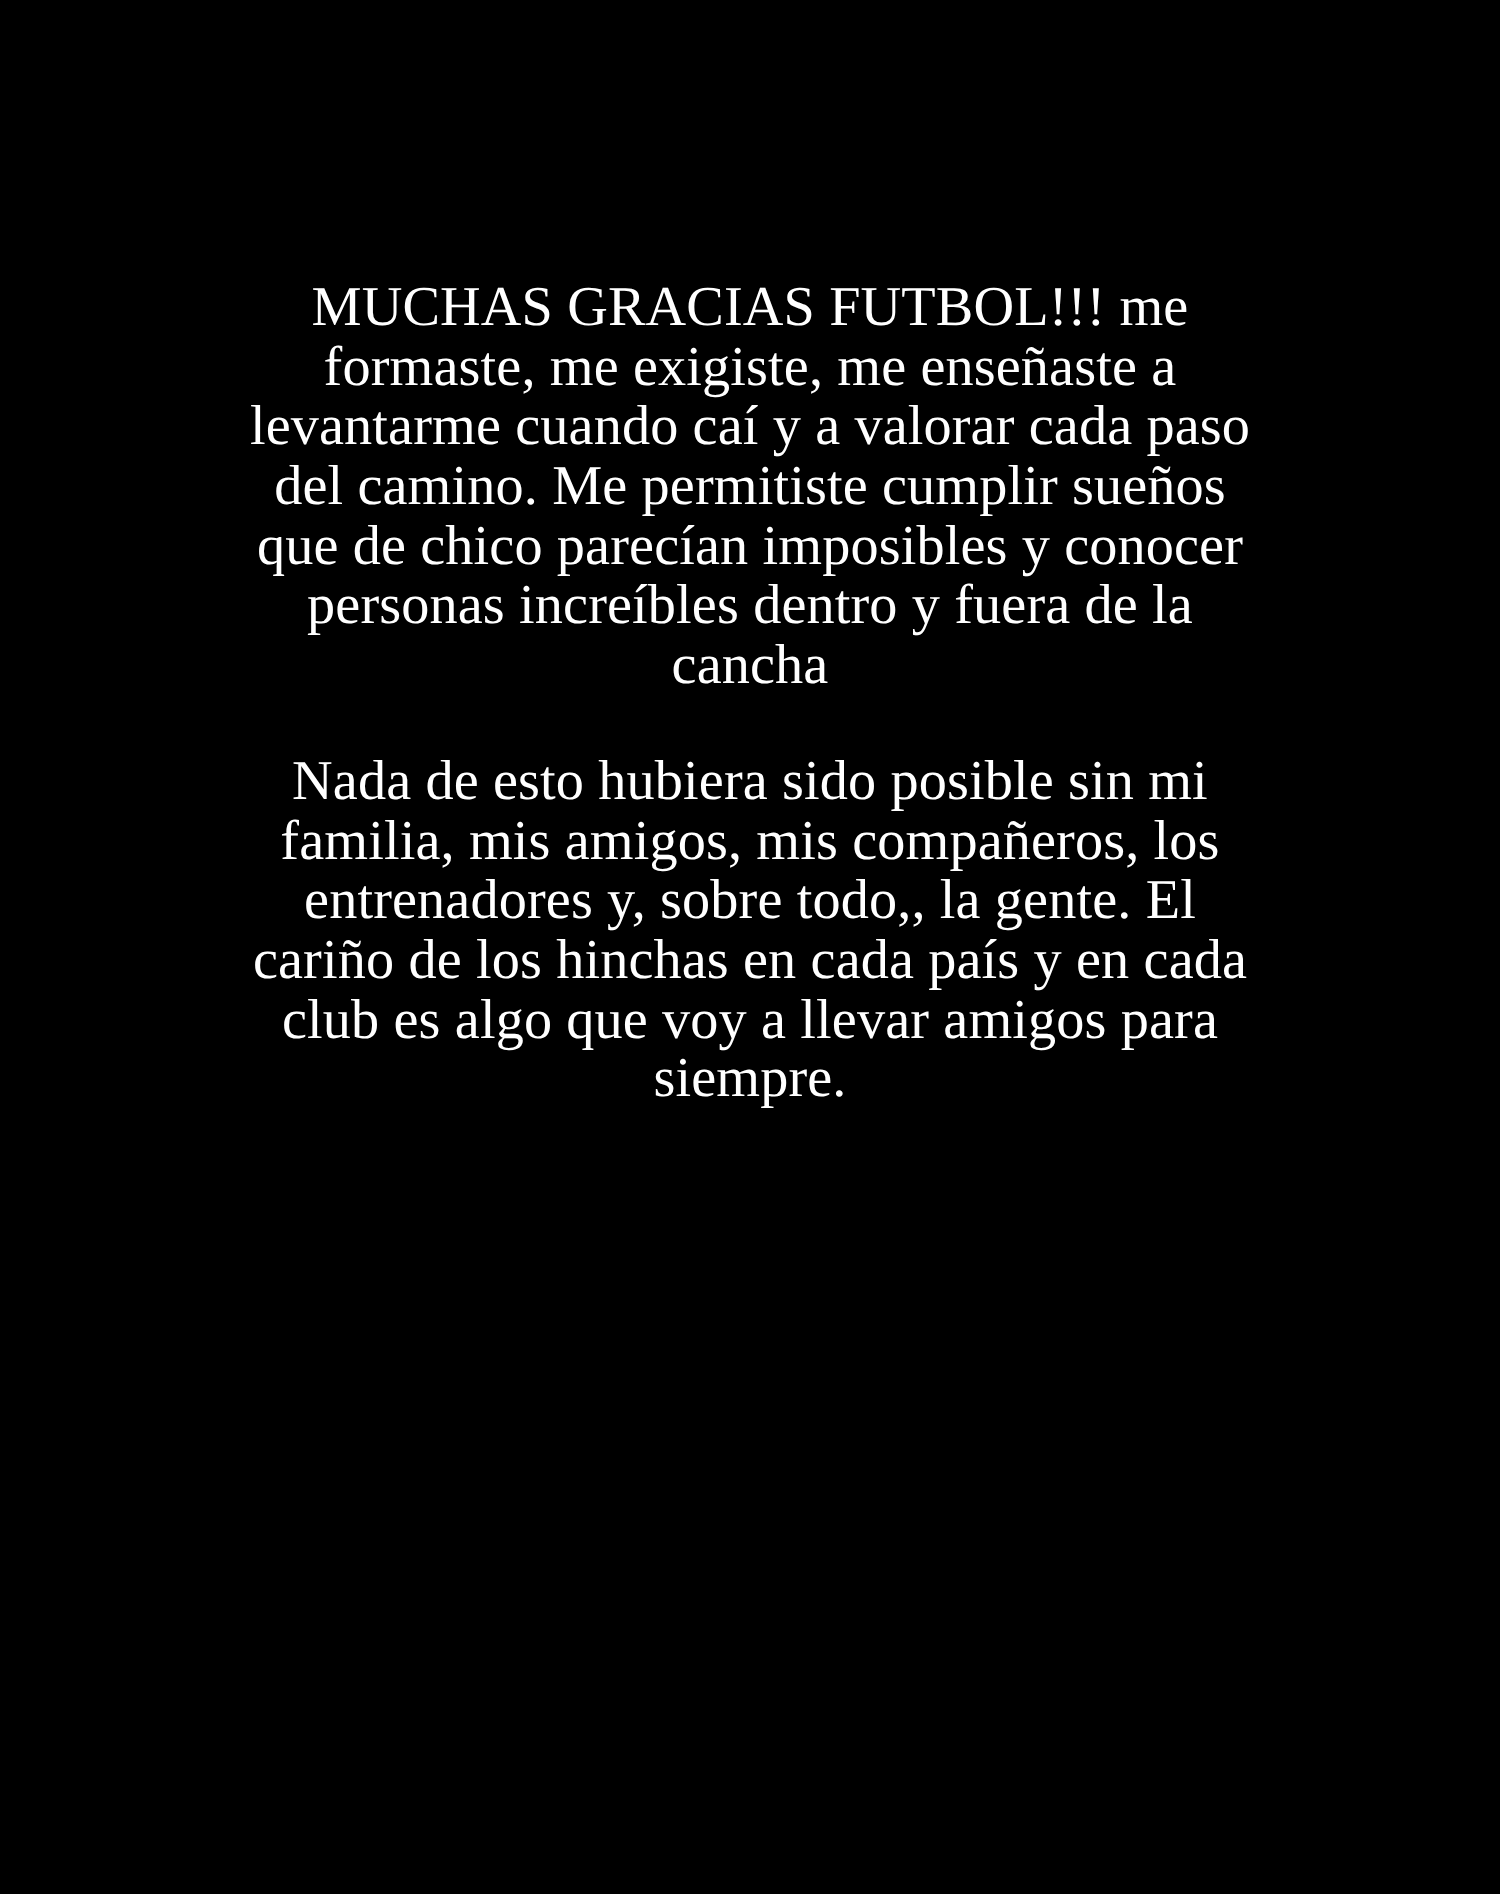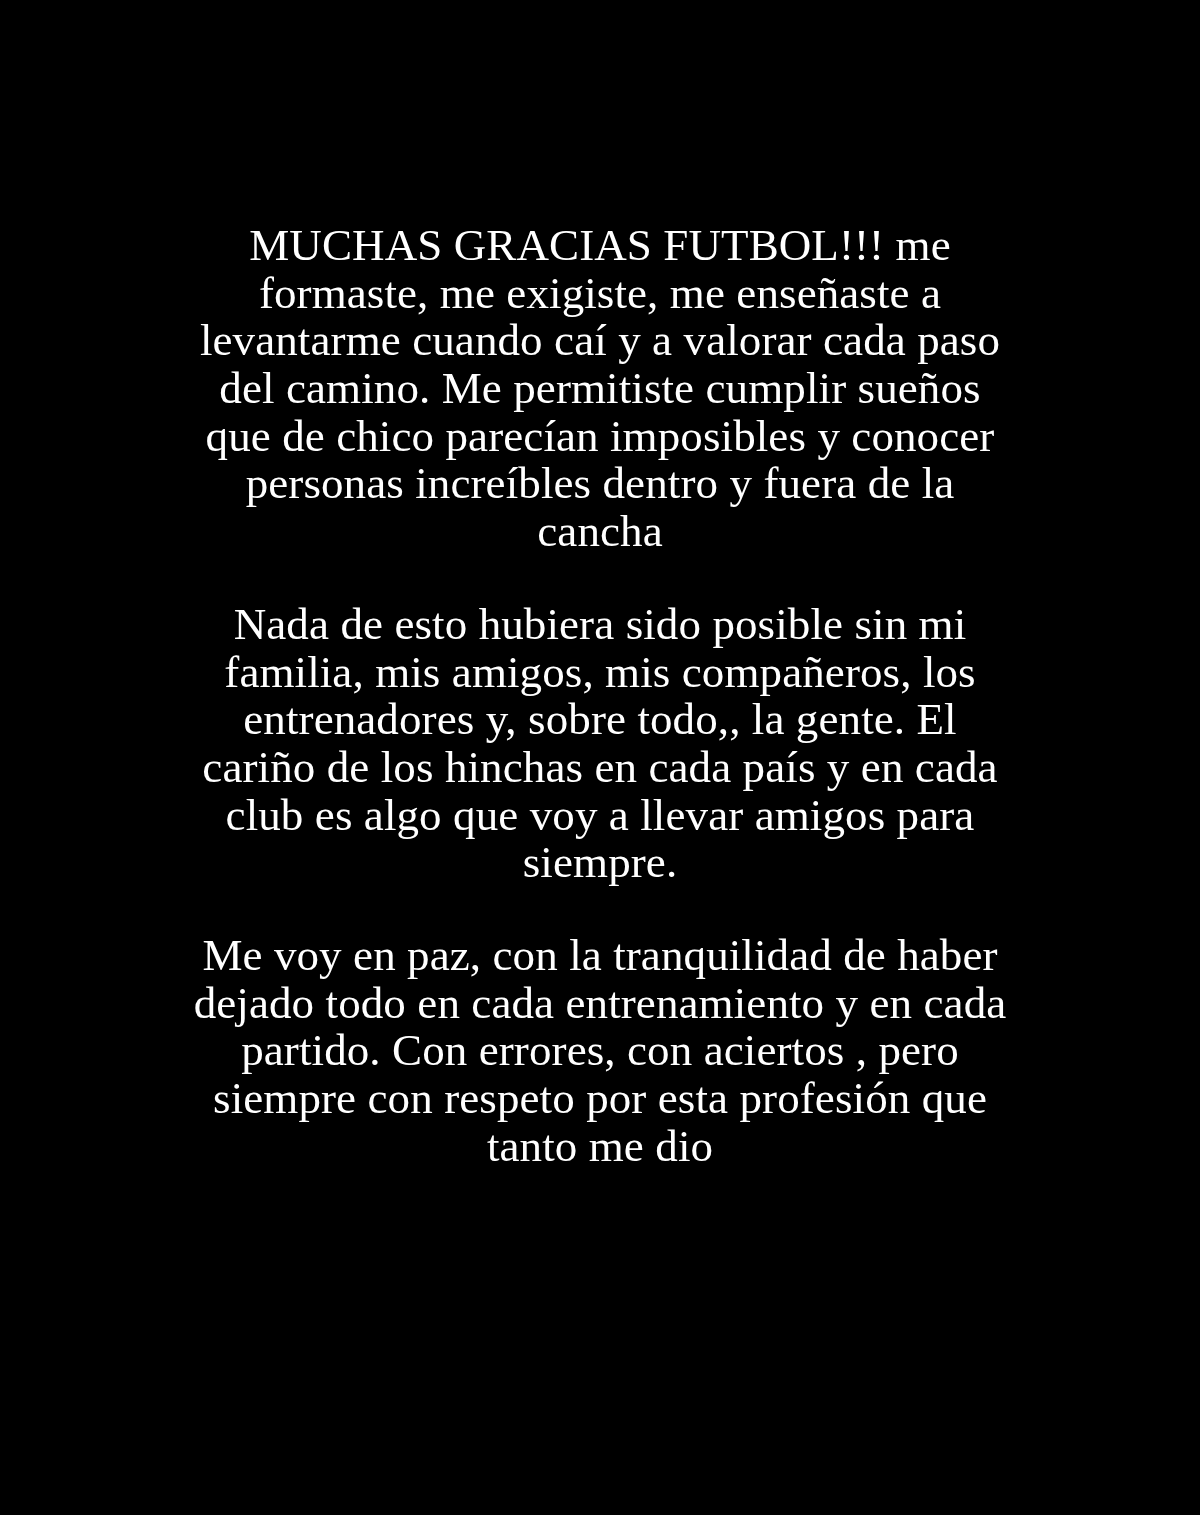--- a/index.html
+++ b/index.html
@@ -41,15 +41,14 @@
     margin-top: 45px;
   }
 </style>
 </head>
 <body>
 
 <div class="page">
   <div class="statement">
     <p class="para">MUCHAS GRACIAS FUTBOL!!! me formaste,  me exigiste, me enseñaste a levantarme cuando caí y a valorar cada paso del camino. Me permitiste cumplir sueños que de chico parecían imposibles y conocer personas increíbles dentro y fuera de la cancha</p>
     <p class="para">Nada de esto hubiera sido posible sin mi familia, mis amigos, mis compañeros, los entrenadores  y, sobre todo,, la gente. El cariño de los hinchas en cada país y en cada club es algo que voy a llevar amigos para siempre.</p>
-    <p class="para">Me voy en paz, con la tranquilidad de haber dejado todo en cada entrenamiento y en cada partido. Con errores, con aciertos ,  pero siempre con respeto por esta profesión que tanto me dio</p>
   </div>
 </div>
 
 </body></html>

